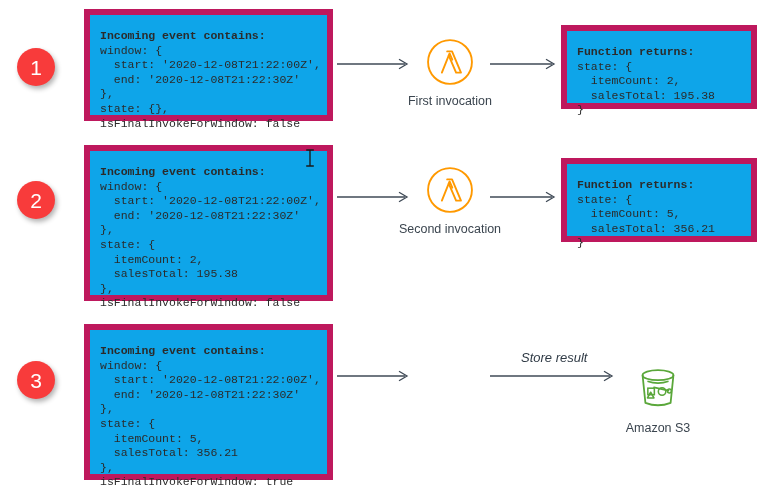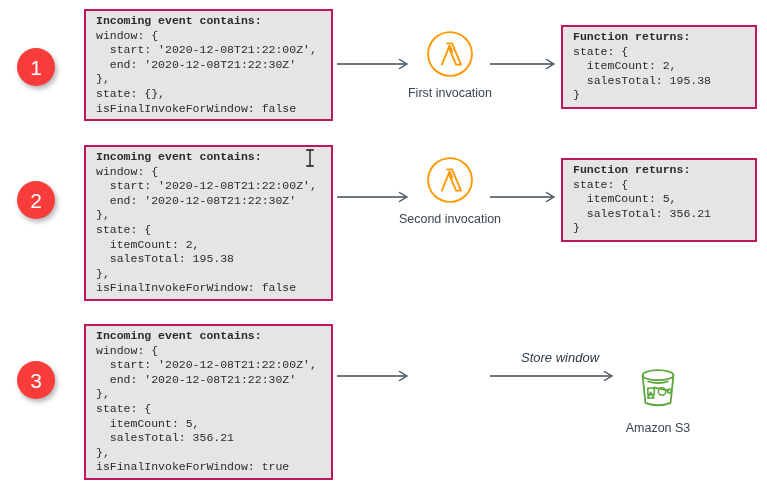--- a/index.html
+++ b/index.html
@@ -37,24 +37,24 @@
     align-items: center;
     justify-content: center;
     box-shadow: 2px 3px 5px rgba(0,0,0,0.30);
     line-height: 1;
     user-select: none;
   }
 
   
   .codebox {
     position: absolute;
-    border: 2px solid #be185d;
-    background: #e5e5e5;
+    border: 6px solid #be185d;
+    background: #0ea5e9;
     box-sizing: border-box;
-    padding: 3px 9px 6px 10px;
+    padding: 14px 9px 6px 10px;
   }
   .codebox pre {
     margin: 0;
     font-family: "Liberation Mono", "DejaVu Sans Mono", monospace;
     font-size: 11.5px;
     line-height: 14.6px;
     color: #2b2b2b;
     white-space: pre;
     letter-spacing: 0px;
   }
@@ -119,21 +119,21 @@
 },
 state: {},
 isFinalInvokeForWindow: false</span></pre>
   </div>
 
   <svg class="arrow" style="left:337px; top:57px;" width="78" height="14" viewBox="0 0 78 14">
     <line x1="0" y1="7" x2="68" y2="7" stroke="#3f4a56" stroke-width="1.3"></line>
     <polyline points="62,2.2 70,7 62,11.8" fill="none" stroke="#3f4a56" stroke-width="1.3"></polyline>
   </svg>
 
-  <div class="node" style="left:385px; top:28px;">
+  <div class="node" style="left:385px; top:36px;">
     <svg class="glyph" viewBox="0 0 64 64">
       <circle cx="32" cy="32" r="27" fill="none" stroke="#f90" stroke-width="2.3"></circle>
       <path d="M22 45 L31.5 21.5 L34.8 29.2" fill="none" stroke="#f90" stroke-width="2.3" stroke-linejoin="round" stroke-linecap="round"></path>
       <path d="M28.5 19 L34.5 19 L45.5 45 L39.5 45 L30.5 24.2" fill="none" stroke="#f90" stroke-width="2.3" stroke-linejoin="round" stroke-linecap="round"></path>
     </svg>
     <div class="caption">First invocation</div>
   </div>
 
   <svg class="arrow" style="left:490px; top:57px;" width="72" height="14" viewBox="0 0 72 14">
     <line x1="0" y1="7" x2="62" y2="7" stroke="#3f4a56" stroke-width="1.3"></line>
@@ -159,21 +159,21 @@
   salesTotal: 195.38
 },
 isFinalInvokeForWindow: false</span></pre>
   </div>
 
   <svg class="arrow" style="left:337px; top:190px;" width="78" height="14" viewBox="0 0 78 14">
     <line x1="0" y1="7" x2="68" y2="7" stroke="#3f4a56" stroke-width="1.3"></line>
     <polyline points="62,2.2 70,7 62,11.8" fill="none" stroke="#3f4a56" stroke-width="1.3"></polyline>
   </svg>
 
-  <div class="node" style="left:385px; top:154px;">
+  <div class="node" style="left:385px; top:164px;">
     <svg class="glyph" viewBox="0 0 64 64">
       <circle cx="32" cy="32" r="27" fill="none" stroke="#f90" stroke-width="2.3"></circle>
       <path d="M22 45 L31.5 21.5 L34.8 29.2" fill="none" stroke="#f90" stroke-width="2.3" stroke-linejoin="round" stroke-linecap="round"></path>
       <path d="M28.5 19 L34.5 19 L45.5 45 L39.5 45 L30.5 24.2" fill="none" stroke="#f90" stroke-width="2.3" stroke-linejoin="round" stroke-linecap="round"></path>
     </svg>
     <div class="caption">Second invocation</div>
   </div>
 
   <svg class="arrow" style="left:490px; top:190px;" width="72" height="14" viewBox="0 0 72 14">
     <line x1="0" y1="7" x2="62" y2="7" stroke="#3f4a56" stroke-width="1.3"></line>
@@ -200,21 +200,21 @@
 },
 isFinalInvokeForWindow: true</span></pre>
   </div>
 
   <svg class="arrow" style="left:337px; top:369px;" width="78" height="14" viewBox="0 0 78 14">
     <line x1="0" y1="7" x2="68" y2="7" stroke="#3f4a56" stroke-width="1.3"></line>
     <polyline points="62,2.2 70,7 62,11.8" fill="none" stroke="#3f4a56" stroke-width="1.3"></polyline>
   </svg>
 
 
-  <div class="arrow-label" style="left:521px; top:350px;">Store window</div>
+  <div class="arrow-label" style="left:521px; top:350px;">Store result</div>
 
   <svg class="arrow" style="left:490px; top:369px;" width="130" height="14" viewBox="0 0 130 14">
     <line x1="0" y1="7" x2="120" y2="7" stroke="#3f4a56" stroke-width="1.3"></line>
     <polyline points="114,2.2 122,7 114,11.8" fill="none" stroke="#3f4a56" stroke-width="1.3"></polyline>
   </svg>
 
   <div class="node" style="left:593px; top:363px;">
     <svg class="glyph" viewBox="0 0 64 64">
       <ellipse cx="32" cy="15" rx="19" ry="6.2" fill="none" stroke="#5aa73a" stroke-width="2.2"></ellipse>
       <path d="M13 15 L16.5 49 Q32 55 47.5 49 L51 15" fill="none" stroke="#5aa73a" stroke-width="2.2" stroke-linejoin="round"></path>

